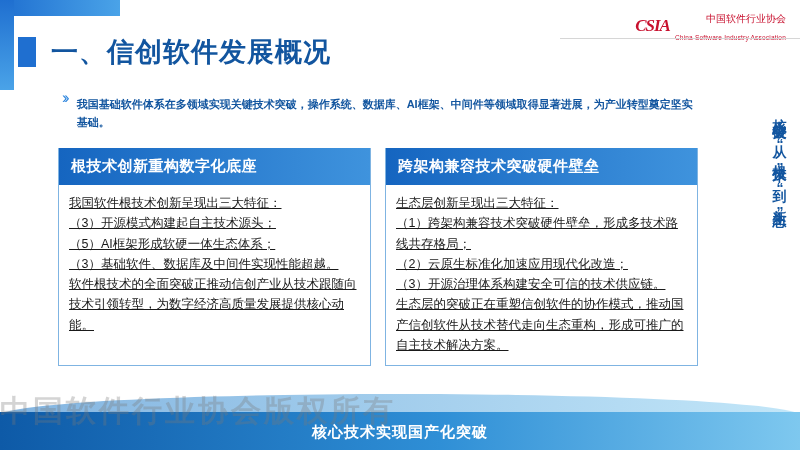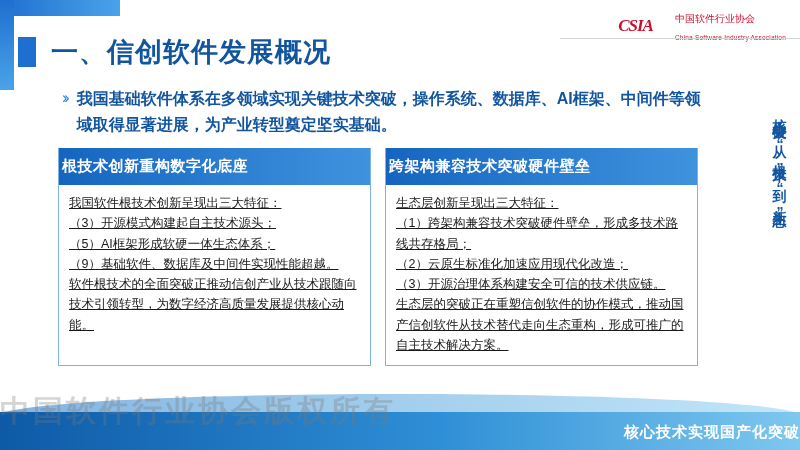--- a/index.html
+++ b/index.html
@@ -33,21 +33,22 @@
     width: 14px; height: 90px;
     background: linear-gradient(180deg, #1f6fd0 0%, #4aa3e8 100%);
   }
   
   .logo {
     position: absolute;
     right: 14px;
     top: 8px;
     display: flex;
     align-items: center;
-    gap: 22px;
+    gap: 5px;
+    text-align: right;
   }
   .logo-mark {
     font-family: "Liberation Serif", serif;
     font-weight: bold;
     font-style: italic;
     font-size: 17px;
     color: #c8102e;
     letter-spacing: -1px;
   }
   .logo-text {
@@ -105,24 +106,25 @@
   }
   .lead-arrows {
     color: #2e86de;
     font-size: 16px;
     line-height: 1;
     padding-top: 4px;
     letter-spacing: -3px;
     flex: 0 0 auto;
   }
   .lead-text {
-    font-size: 16px;
+    font-size: 11px;
     font-weight: bold;
     color: #12559f;
     line-height: 1.65;
+    margin-top: 9px;
   }
 
   
   .panels {
     position: absolute;
     left: 58px;
     top: 148px;
     width: 640px;
     display: flex;
     gap: 14px;
@@ -132,21 +134,21 @@
     border: 1px solid #7fb4e2;
     border-top: none;
     background: #ffffff;
     box-sizing: border-box;
   }
   .panel-head {
     background: linear-gradient(90deg, #1565c0 0%, #3f93dd 100%);
     color: #ffffff;
     font-size: 15px;
     font-weight: bold;
-    padding: 9px 3px;
+    padding: 9px 12px;
     letter-spacing: 0.5px;
   }
   .panel-body {
     padding: 8px 10px 10px 10px;
     font-size: 12.5px;
     color: #1a1a1a;
     line-height: 1.62;
   }
   .panel-body p {
     margin: 0;
@@ -185,21 +187,21 @@
     width: 800px;
     height: 26px;
     background: linear-gradient(90deg, rgba(30,120,200,0.55) 0%, rgba(120,200,240,0.45) 100%);
     border-radius: 60% 60% 0 0 / 100% 100% 0 0;
   }
   .bottom-caption {
     position: absolute;
     left: 0;
     bottom: 8px;
     width: 800px;
-    text-align: right;
+    text-align: center;
     color: #ffffff;
     font-size: 15px;
     font-weight: bold;
     letter-spacing: 1px;
   }
 
   
   .watermark {
     position: absolute;
     left: 0;
@@ -241,21 +243,21 @@
   </div>
 
   <div class="panels">
 
     <div class="panel">
       <div class="panel-head">根技术创新重构数字化底座</div>
       <div class="panel-body">
         <p>我国软件根技术创新呈现出三大特征：</p>
         <p>（3）开源模式构建起自主技术源头；</p>
         <p>（5）AI框架形成软硬一体生态体系；</p>
-        <p>（9）基础软件、数据库及中间件实现性能超越。</p>
+        <p>（3）基础软件、数据库及中间件实现性能超越。</p>
         <p>软件根技术的全面突破正推动信创产业从技术跟随向技术引领转型，为数字经济高质量发展提供核心动能。</p>
       </div>
     </div>
 
     <div class="panel">
       <div class="panel-head">跨架构兼容技术突破硬件壁垒</div>
       <div class="panel-body">
         <p>生态层创新呈现出三大特征：</p>
         <p>（1）跨架构兼容技术突破硬件壁垒，形成多技术路线共存格局；</p>
         <p>（2）云原生标准化加速应用现代化改造；</p>

